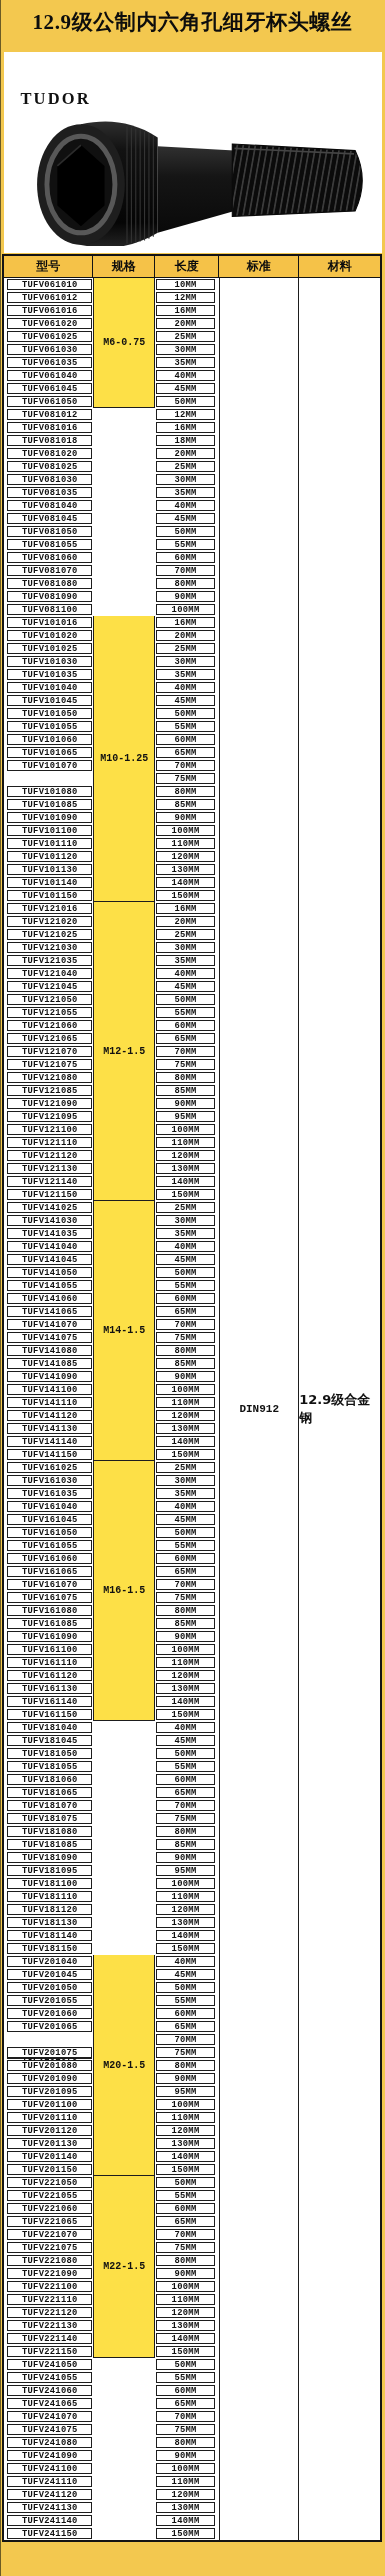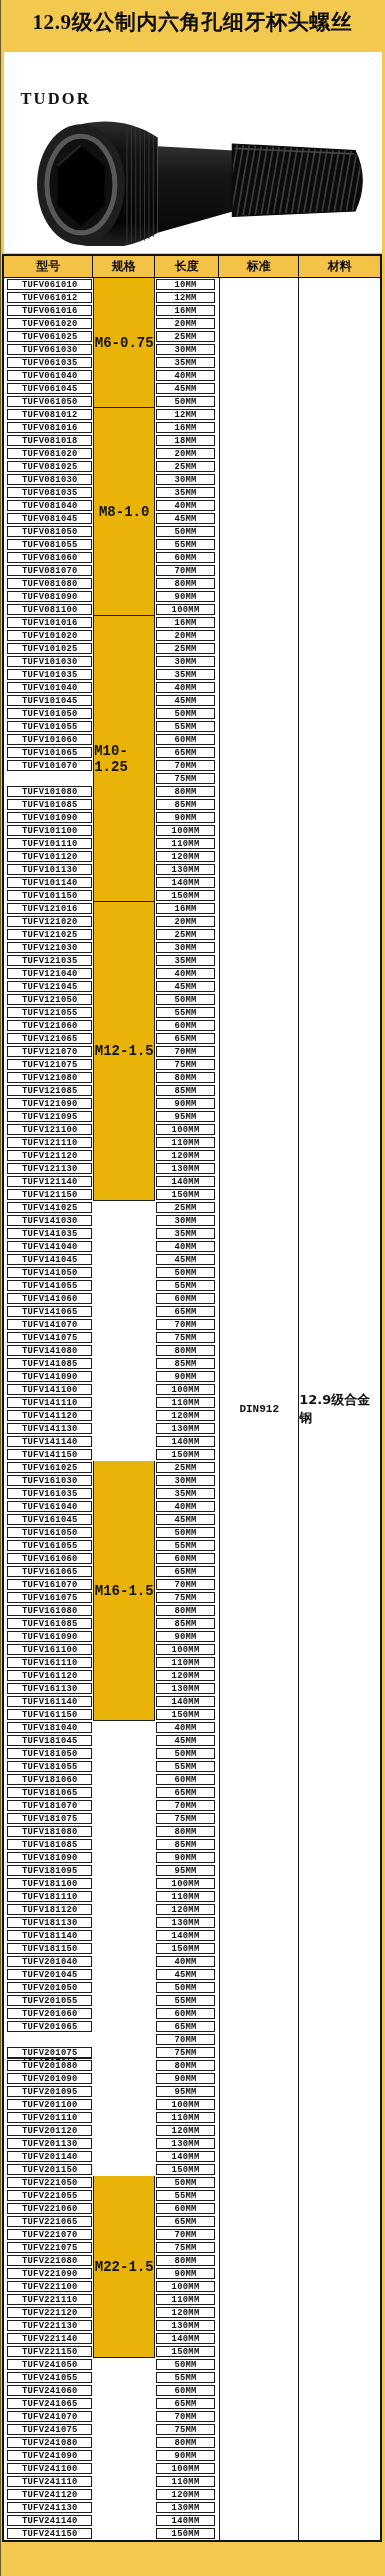--- a/index.html
+++ b/index.html
@@ -43,22 +43,22 @@
     display:flex;align-items:center;justify-content:center;
     background:#fff;border:1.1px solid #1d1d1d;
     font-family:"Liberation Mono",monospace;font-weight:700;font-size:8.8px;color:#111;
     letter-spacing:0.3px;white-space:nowrap;
   }
   .model{margin:0.6px 1.1px 0.6px 3.3px;}
   .length{margin:0.6px 4.4px 0.6px 1.1px;}
   .spec{
     border-left:1.7px solid #1d1d1d;border-right:1.7px solid #1d1d1d;border-bottom:1.7px solid #1d1d1d;
     display:flex;align-items:center;justify-content:center;
-    font-family:"Liberation Mono",monospace;font-weight:700;font-size:14px;color:#111;
-    background:#eab308;
+    font-family:"Liberation Mono",monospace;font-weight:700;font-size:10px;color:#111;
+    background:#fde047;
   }
   .standard{
     border-left:1.7px solid #1d1d1d;border-right:1.7px solid #1d1d1d;
     display:flex;align-items:center;justify-content:center;
     font-family:"Liberation Mono",monospace;font-weight:700;font-size:11px;color:#111;
   }
   .material{
     display:flex;align-items:center;justify-content:center;
     font-weight:700;font-size:13px;color:#111;
   }
@@ -168,21 +168,20 @@
     <div class="box model" style="grid-area: 23 / 1 / 24;">TUFV081060</div>
     <div class="box length" style="grid-area: 23 / 3 / 24;">60MM</div>
     <div class="box model" style="grid-area: 24 / 1 / 25;">TUFV081070</div>
     <div class="box length" style="grid-area: 24 / 3 / 25;">70MM</div>
     <div class="box model" style="grid-area: 25 / 1 / 26;">TUFV081080</div>
     <div class="box length" style="grid-area: 25 / 3 / 26;">80MM</div>
     <div class="box model" style="grid-area: 26 / 1 / 27;">TUFV081090</div>
     <div class="box length" style="grid-area: 26 / 3 / 27;">90MM</div>
     <div class="box model" style="grid-area: 27 / 1 / 28;">TUFV081100</div>
     <div class="box length" style="grid-area: 27 / 3 / 28;">100MM</div>
-    <div class="spec" style="grid-area: 12 / 2 / 28;">M8-1.0</div>
     <div class="box model" style="grid-area: 28 / 1 / 29;">TUFV101016</div>
     <div class="box length" style="grid-area: 28 / 3 / 29;">16MM</div>
     <div class="box model" style="grid-area: 29 / 1 / 30;">TUFV101020</div>
     <div class="box length" style="grid-area: 29 / 3 / 30;">20MM</div>
     <div class="box model" style="grid-area: 30 / 1 / 31;">TUFV101025</div>
     <div class="box length" style="grid-area: 30 / 3 / 31;">25MM</div>
     <div class="box model" style="grid-area: 31 / 1 / 32;">TUFV101030</div>
     <div class="box length" style="grid-area: 31 / 3 / 32;">30MM</div>
     <div class="box model" style="grid-area: 32 / 1 / 33;">TUFV101035</div>
     <div class="box length" style="grid-area: 32 / 3 / 33;">35MM</div>
@@ -301,20 +300,21 @@
     <div class="box model" style="grid-area: 88 / 1 / 89;">TUFV141110</div>
     <div class="box length" style="grid-area: 88 / 3 / 89;">110MM</div>
     <div class="box model" style="grid-area: 89 / 1 / 90;">TUFV141120</div>
     <div class="box length" style="grid-area: 89 / 3 / 90;">120MM</div>
     <div class="box model" style="grid-area: 90 / 1 / 91;">TUFV141130</div>
     <div class="box length" style="grid-area: 90 / 3 / 91;">130MM</div>
     <div class="box model" style="grid-area: 91 / 1 / 92;">TUFV141140</div>
     <div class="box length" style="grid-area: 91 / 3 / 92;">140MM</div>
     <div class="box model" style="grid-area: 92 / 1 / 93;">TUFV141150</div>
     <div class="box length" style="grid-area: 92 / 3 / 93;">150MM</div>
+    <div class="spec" style="grid-area: 73 / 2 / 93;">M14-1.5</div>
     <div class="box model" style="grid-area: 93 / 1 / 94;">TUFV161025</div>
     <div class="box length" style="grid-area: 93 / 3 / 94;">25MM</div>
     <div class="box model" style="grid-area: 94 / 1 / 95;">TUFV161030</div>
     <div class="box length" style="grid-area: 94 / 3 / 95;">30MM</div>
     <div class="box model" style="grid-area: 95 / 1 / 96;">TUFV161035</div>
     <div class="box length" style="grid-area: 95 / 3 / 96;">35MM</div>
     <div class="box model" style="grid-area: 96 / 1 / 97;">TUFV161040</div>
     <div class="box length" style="grid-area: 96 / 3 / 97;">40MM</div>
     <div class="box model" style="grid-area: 97 / 1 / 98;">TUFV161045</div>
     <div class="box length" style="grid-area: 97 / 3 / 98;">45MM</div>
@@ -412,20 +412,21 @@
     <div class="box model" style="grid-area: 143 / 1 / 144;">TUFV201110</div>
     <div class="box length" style="grid-area: 143 / 3 / 144;">110MM</div>
     <div class="box model" style="grid-area: 144 / 1 / 145;">TUFV201120</div>
     <div class="box length" style="grid-area: 144 / 3 / 145;">120MM</div>
     <div class="box model" style="grid-area: 145 / 1 / 146;">TUFV201130</div>
     <div class="box length" style="grid-area: 145 / 3 / 146;">130MM</div>
     <div class="box model" style="grid-area: 146 / 1 / 147;">TUFV201140</div>
     <div class="box length" style="grid-area: 146 / 3 / 147;">140MM</div>
     <div class="box model" style="grid-area: 147 / 1 / 148;">TUFV201150</div>
     <div class="box length" style="grid-area: 147 / 3 / 148;">150MM</div>
+    <div class="spec" style="grid-area: 131 / 2 / 148;">M20-1.5</div>
     <div class="box model" style="grid-area: 148 / 1 / 149;">TUFV221050</div>
     <div class="box length" style="grid-area: 148 / 3 / 149;">50MM</div>
     <div class="box model" style="grid-area: 149 / 1 / 150;">TUFV221055</div>
     <div class="box length" style="grid-area: 149 / 3 / 150;">55MM</div>
     <div class="box model" style="grid-area: 150 / 1 / 151;">TUFV221060</div>
     <div class="box length" style="grid-area: 150 / 3 / 151;">60MM</div>
     <div class="box model" style="grid-area: 151 / 1 / 152;">TUFV221065</div>
     <div class="box length" style="grid-area: 151 / 3 / 152;">65MM</div>
     <div class="box model" style="grid-area: 152 / 1 / 153;">TUFV221070</div>
     <div class="box length" style="grid-area: 152 / 3 / 153;">70MM</div>

